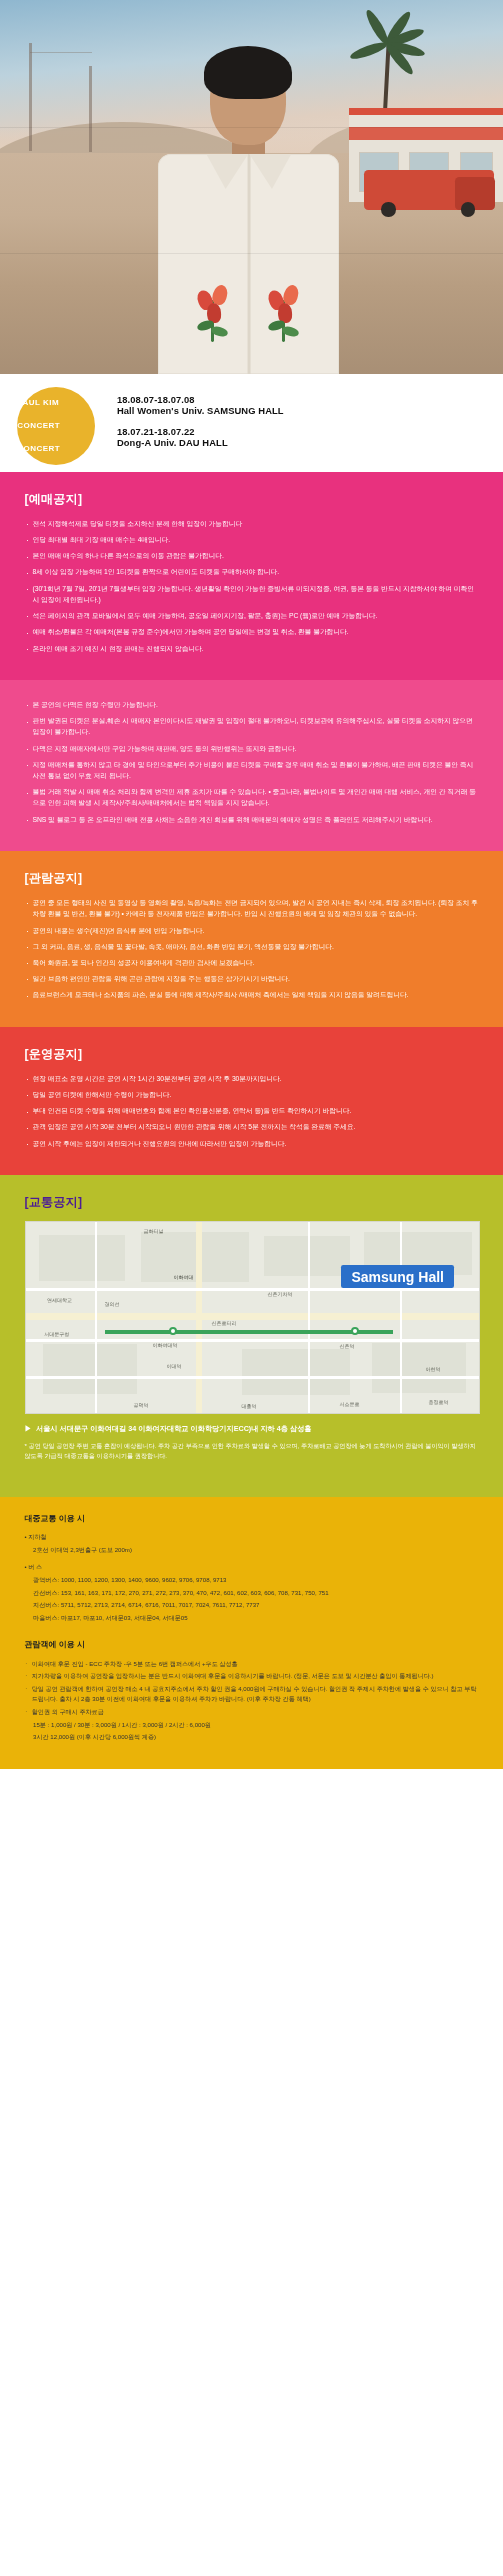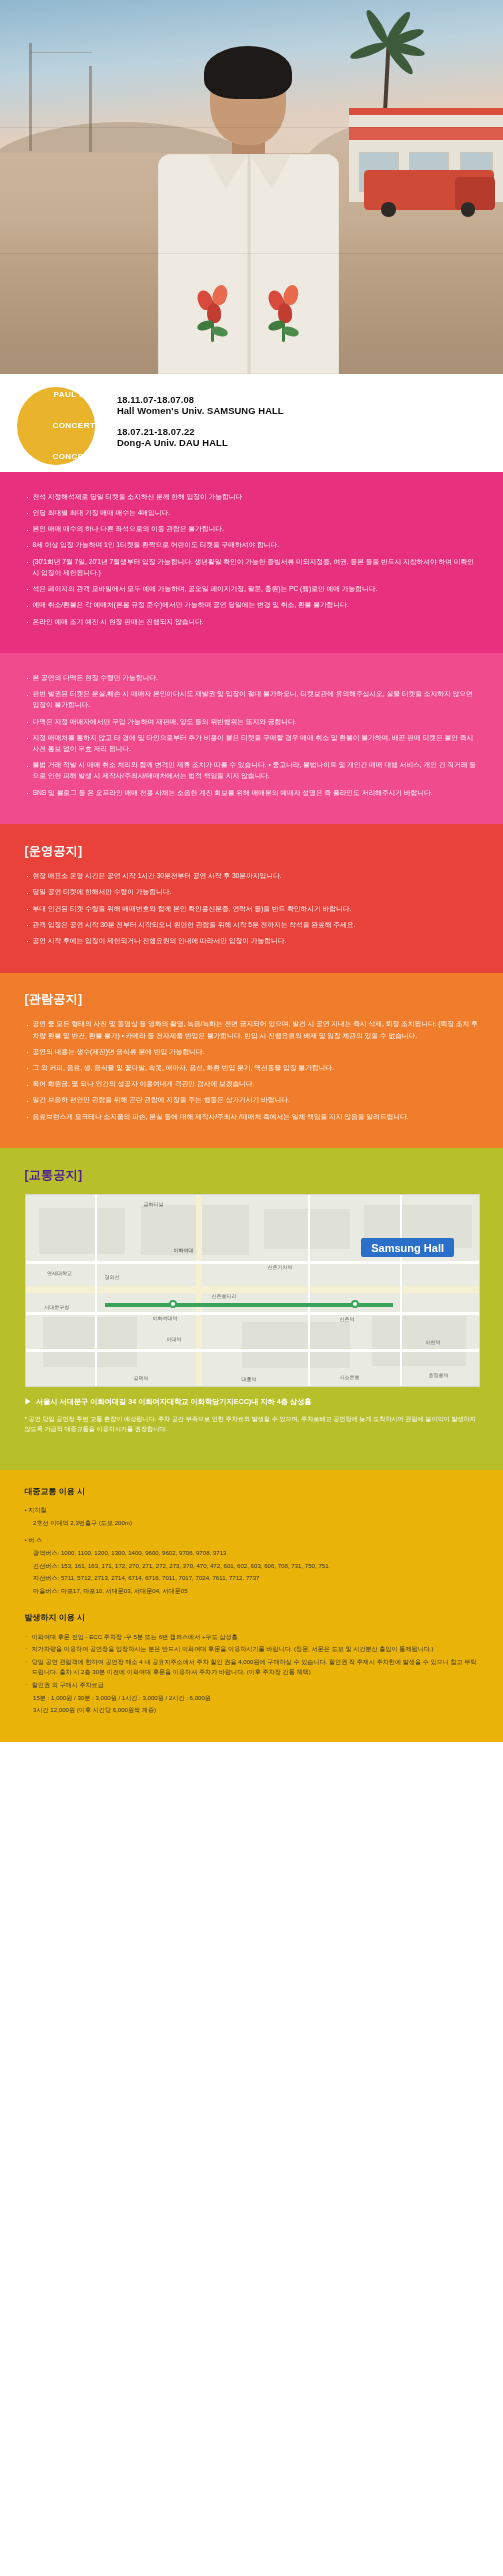--- a/index.html
+++ b/index.html
@@ -89,21 +89,21 @@
   .fold { position:absolute; left:0; right:0; height:0.7px; background:rgba(0,0,0,.07); pointer-events:none; }
 
   
   .info {
     position:relative; background:#ffffff; padding:13px 0 7.2px 0;
   }
   .info-row { display:flex; align-items:center; padding:0 17.3px; }
   .filter-badge {
     width:78px; height:78px; border-radius:50%;
     background:#e9b32b; color:#fff; display:flex; flex-direction:column;
-    align-items:flex-end; justify-content:center; gap:19px; flex:0 0 auto;
+    align-items:flex-start; justify-content:center; gap:11px; flex:0 0 auto;
     font-size:8px; font-weight:bold; letter-spacing:.06em; line-height:1.5;
   }
   .shows { margin-left:21.6px; }
   .show { margin-bottom:10px; }
   .show .d { font-size:9.4px; font-weight:bold; color:#111; letter-spacing:.01em; }
   .show .v { font-size:9.4px; font-weight:bold; color:#111; letter-spacing:.01em; }
   .credits {
     display:flex; justify-content:center; gap:48px;
     font-size:7.2px; color:#555; padding:11.5px 0 13px 0; letter-spacing:.04em;
   }
@@ -131,21 +131,21 @@
   .sec-olive h2 { color:#4c1d95; }
   .map {
     width:100%; height:193px; background:#e9eae1; position:relative;
     border:0.7px solid #d7d8cd; overflow:hidden; margin-bottom:10px;
   }
   .map .blk { position:absolute; background:#dfe1d6; }
   .map .road { position:absolute; background:#ffffff; }
   .map .road.major { background:#f6f0d2; }
   .map .hall {
     position:absolute; right:24.5px; top:43px; padding:3.6px 10px;
-    background:#2a6fc9; color:#fff; font-size:11px; font-weight:bold; border-radius:2.2px;
+    background:#2a6fc9; color:#fff; font-size:14px; font-weight:bold; border-radius:2.2px;
   }
   .map .green { position:absolute; height:3.6px; background:#3aa35a; }
   .map .station { position:absolute; width:8px; height:8px; border:2.2px solid #3aa35a; background:#fff; border-radius:50%; }
   .map .lbl { position:absolute; font-size:5px; color:#5c5f55; white-space:nowrap; }
   .map .lbl.dark { color:#3b3e36; }
   .map .wm {
     position:absolute; left:50%; top:54%; transform:translate(-50%,-50%);
     font-size:62px; color:rgba(140,145,130,.22); font-weight:bold; letter-spacing:.06em;
   }
 
@@ -232,32 +232,33 @@
 
   <div class="info">
     <div class="info-row">
       <div class="filter-badge">
         <span>PAUL KIM</span>
         <span>CONCERT</span>
         <span>CONCERT</span>
       </div>
       <div class="shows">
         <div class="show">
-          <div class="d">18.11.07-18.07.08</div>
+          <div class="d">18.08.07-18.07.08</div>
           <div class="v">Hall Women's Univ. SAMSUNG HALL</div>
         </div>
         <div class="show">
           <div class="d">18.07.21-18.07.22</div>
           <div class="v">Dong-A Univ. DAU HALL</div>
         </div>
       </div>
     </div>
   </div>
 
   <section class="sec sec-pink">
+    <h2>[예매공지]</h2>
     <ul>
       <li>전석 지정해석제로 당일 티켓을 소지하신 분께 한해 입장이 가능합니다</li>
       <li>인당 최대별 최대 기장 매매 매수는 4매입니다.</li>
       <li>본인 매매 매수의 하나 다른 좌석으로의 이동 관람은 불가합니다.</li>
       <li>8세 이상 입장 가능하며 1인 1티켓을 환짝으로 어린이도 티켓을 구매하셔야 합니다.</li>
       <li>(30'1회년 7월 7일, 20'1년 7월생부터 입장 가능합니다. 생년활일 확인이 가능한 증빙서류 미되지정증, 여권, 등본 등을 반드시 지참하셔야 하며 미확인 시 입장이 제한됩니다.)</li>
       <li>석은 페이지의 관객 모바일에서 모두 예매 가능하며, 공오일 페이지기장, 팔문, 충원)는 PC (웹)로만 예매 가능합니다.</li>
       <li>예매 취소/환불은 각 예매처(본봉 규정 준수)에서만 가능하며 공연 당일에는 변경 및 취소, 환불 불가합니다.</li>
       <li>온라인 예매 조기 예진 시 현장 판매는 진행되지 않습니다.</li>
     </ul>
@@ -267,40 +268,40 @@
     <ul>
       <li>본 공연의 다맥든 현장 수령만 가능합니다.</li>
       <li>판번 발권된 티켓은 분실,훼손 시 매매자 본인이다시도 재발권 및 입장이 절대 불가하오니, 티켓보관에 유의해주십시오, 실물 티켓을 소지하지 않으면 입장이 불가합니다.</li>
       <li>다맥은 지정 매매자에서만 구입 가능하며 재판매, 양도 등의 위반행위는 또지와 금합니다.</li>
       <li>지정 매매처를 통하지 않고 타 경에 및 타인으로부터 추가 비용이 붙은 티켓을 구매할 경우 매매 취소 및 환불이 불가하며, 배끈 판매 티켓은 불안 즉시 사전 통보 없이 무효 저리 됩니다.</li>
       <li>불법 거래 적발 시 매매 취소 처리와 함께 변격민 제휴 조치가 따를 수 있습니다. • 중고나라, 불법나이트 및 개인간 매매 대행 서비스, 개인 간 직거래 등으로 인한 피해 발생 시 제작사/주최사/매매처에서는 법적 책임을 지지 않습니다.</li>
       <li>SNS 및 블로그 등 온 오프라인 매매 전용 사채는 소음한 계진 회보를 위해 매매분의 예매자 성명은 즉 플라인도 저리해주시기 바랍니다.</li>
     </ul>
   </section>
 
-  <section class="sec sec-red">
-    <h2>[운영공지]</h2>
-    <ul>
-      <li>현장 매표소 운영 시간은 공연 시작 1시간 30분전부터 공연 시작 후 30분까지입니다.</li>
-      <li>당일 공연 티켓에 한해서만 수령이 가능합니다.</li>
-      <li>부대 인건된 티켓 수량을 위해 매매번호와 함께 본인 확인용신분증, 연락서 등)을 반드 확인하시기 바랍니다.</li>
-      <li>관객 입장은 공연 시작 30분 전부터 시작되오니 원만한 관람을 위해 시작 5분 전까지는 착석을 완료해 주세요.</li>
-      <li>공연 시작 후에는 입장이 제한되거나 진행요원의 안내에 따라서만 입장이 가능합니다.</li>
-    </ul>
-  </section>
-
   <section class="sec sec-orange">
     <h2>[관람공지]</h2>
     <ul>
       <li>공연 중 모든 형태의 사진 및 동영상 등 영화의 촬영, 녹음/녹화는 전면 금지되어 있으며, 발견 시 공연 지내는 즉시 삭제, 퇴장 조치됩니다. (퇴장 조치 후 차량 환불 및 반건, 환불 불가) • 카메라 등 전자제품 반입은 불가합니다. 반입 시 진행요원의 배제 및 임장 체관의 있을 수 없습니다.</li>
       <li>공연의 내용는 생수(제진)면 음식류 분에 반입 가능합니다.</li>
       <li>그 외 커피, 음료, 생, 음식물 및 꽃다발, 속옷, 애마자, 음선, 화환 반입 분기, 액션동물 입장 불가합니다.</li>
       <li>욱어 화원금, 몇 되나 인간의 성공자 이용여내게 격관만 검사에 보겠습니다.</li>
       <li>일간 브음하 편안만 관람을 위해 곤란 관람에 지장을 주는 행동은 삼가기시기 바랍니다.</li>
       <li>음료브런스게 모크테나 소지품의 파손, 분실 등에 대해 제작사/주최사 /매매처 측에서는 일체 책임을 지지 않음을 알려드립니다.</li>
+    </ul>
+  </section>
+
+  <section class="sec sec-red">
+    <h2>[운영공지]</h2>
+    <ul>
+      <li>현장 매표소 운영 시간은 공연 시작 1시간 30분전부터 공연 시작 후 30분까지입니다.</li>
+      <li>당일 공연 티켓에 한해서만 수령이 가능합니다.</li>
+      <li>부대 인건된 티켓 수량을 위해 매매번호와 함께 본인 확인용신분증, 연락서 등)을 반드 확인하시기 바랍니다.</li>
+      <li>관객 입장은 공연 시작 30분 전부터 시작되오니 원만한 관람을 위해 시작 5분 전까지는 착석을 완료해 주세요.</li>
+      <li>공연 시작 후에는 입장이 제한되거나 진행요원의 안내에 따라서만 입장이 가능합니다.</li>
     </ul>
   </section>
 
   <section class="sec sec-olive">
     <h2>[교통공지]</h2>
 
     <div class="map">
 
       <div class="blk" style="left:13px;top:13px;width:86px;height:46px;"></div>
       <div class="blk" style="left:115px;top:10px;width:108px;height:50px;"></div>
@@ -367,21 +368,21 @@
       <li class="ind">
         <span>지선버스:</span>
         <span>5711, 5712, 2713, 2714, 6714, 6716, 7011, 7017, 7024, 7611, 7712, 7737</span>
       </li>
       <li class="ind">
         <span>마을버스:</span>
         <span>마포17, 마포10, 서대문03, 서대문04, 서대문05</span>
       </li>
     </ul>
 
-    <h3 style="margin-top:16px;">발생하지 이용 시</h3>
+    <h3 style="margin-top:16px;">관람객에 이용 시</h3>
     <ul>
       <li class="bullet">이화여대 후문 진입 - ECC 주차장 -우 5분 또는 6번 캠퍼스에서 +우도 삼성홀</li>
       <li class="bullet">지가차량을 이용하여 공연장을 입장하시는 분은 반드시 이화여대 후문을 이용하시기를 바랍니다. (정문, 서문은 도보 및 시간분산 출입이 통제됩니다.)</li>
       <li class="bullet">당일 공연 관람객에 한하여 공연장 매소 4 내 공효지주소에서 주차 할인 권을 4,000원에 구매하실 수 있습니다. 할인권 작 주제시 주차한에 발생을 수 있으니 참고 부탁드립니다. 출차 시 2층 30분 이전에 이화여대 후문을 이용하셔 주차가 바랍니다. (이후 주차장 간통 혜택)</li>
       <li class="bullet">할인권 외 구매시 주차료금</li>
     </ul>
     <p class="ind">15분 : 1,000원 / 30분 : 3,000원 / 1시간 : 3,000원 / 2시간 : 6,000원</p>
     <p class="ind">3시간 12,000원 (이후 시간당 6,000원씩 계증)</p>
   </section>
 

